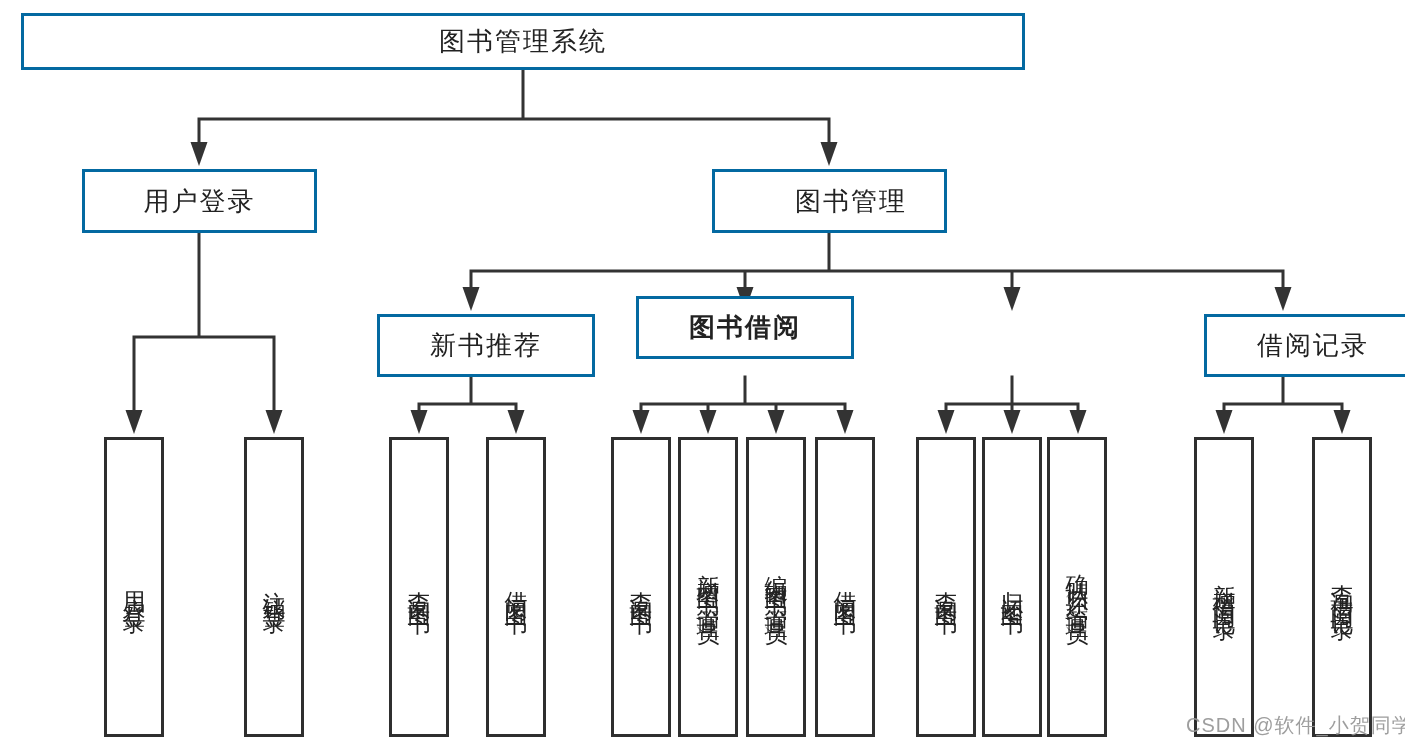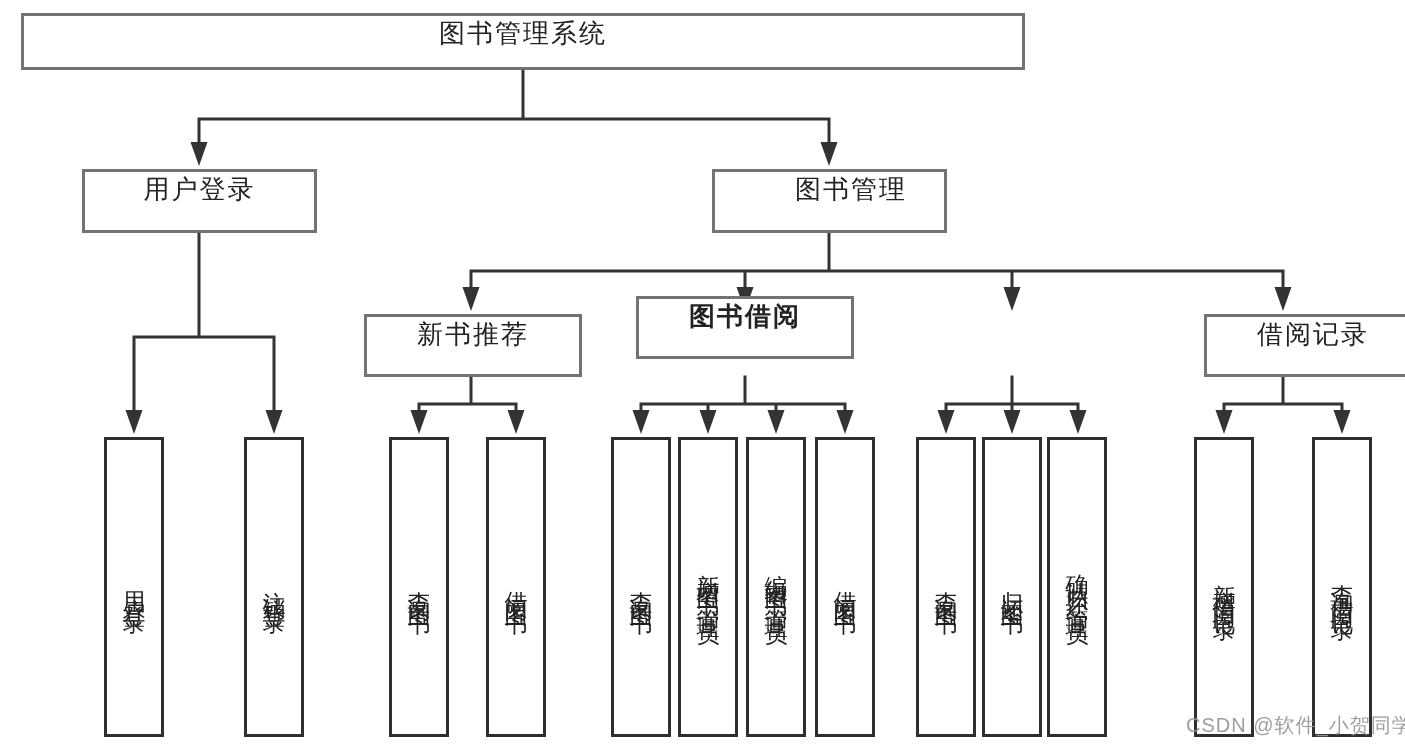--- a/index.html
+++ b/index.html
@@ -19,24 +19,24 @@
     position: absolute;
     left: 0;
     top: 0;
     width: 1405px;
     height: 747px;
     pointer-events: none;
   }
   .box {
     position: absolute;
     box-sizing: border-box;
-    border: 3px solid #737373;
+    border: 3px solid #0369a1;
     background: #ffffff;
     display: flex;
-    align-items: flex-start;
+    align-items: center;
     justify-content: center;
     color: #222222;
     font-size: 26px;
     letter-spacing: 2px;
     white-space: nowrap;
     z-index: 2;
   }
   .vbox {
     position: absolute;
     box-sizing: border-box;
@@ -123,21 +123,21 @@
     <span>图书管理系统</span>
   </div>
 
   <div class="box" style="left:82px; top:169px; width:235px; height:64px;">
     <span>用户登录</span>
   </div>
   <div class="box" style="left:712px; top:169px; width:235px; height:64px;padding-left:43px;">
     <span>图书管理</span>
   </div>
 
-  <div class="box" style="left:364px; top:314px; width:218px; height:63px;">
+  <div class="box" style="left:377px; top:314px; width:218px; height:63px;">
     <span>新书推荐</span>
   </div>
   <div class="box" style="left:636px; top:296px; width:218px; height:63px;font-weight:bold;">
     <span>图书借阅</span>
   </div>
   <div class="box" style="left:1174px; top:314px; width:218px; height:63px;margin-left:30px;">
     <span>借阅记录</span>
   </div>
 
   <div class="vbox" style="left:104px; top:437px; width:60px; height:300px;">

